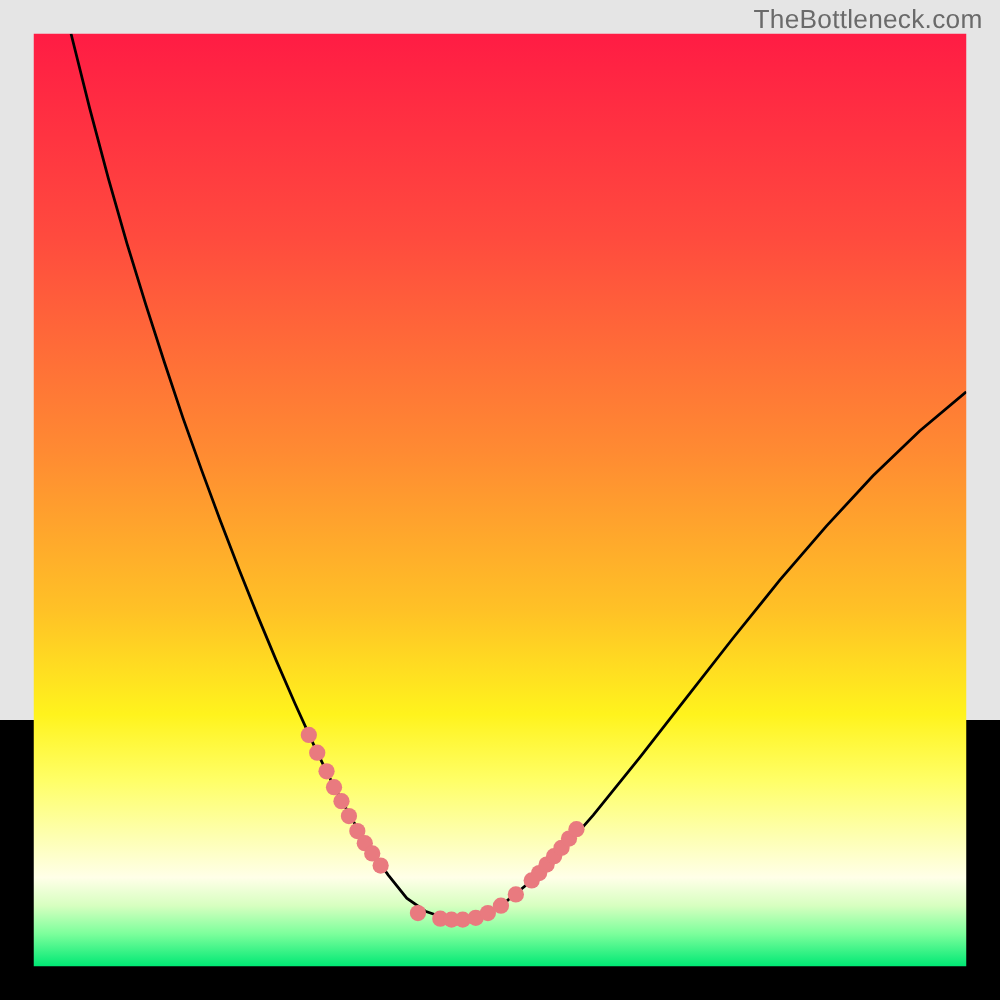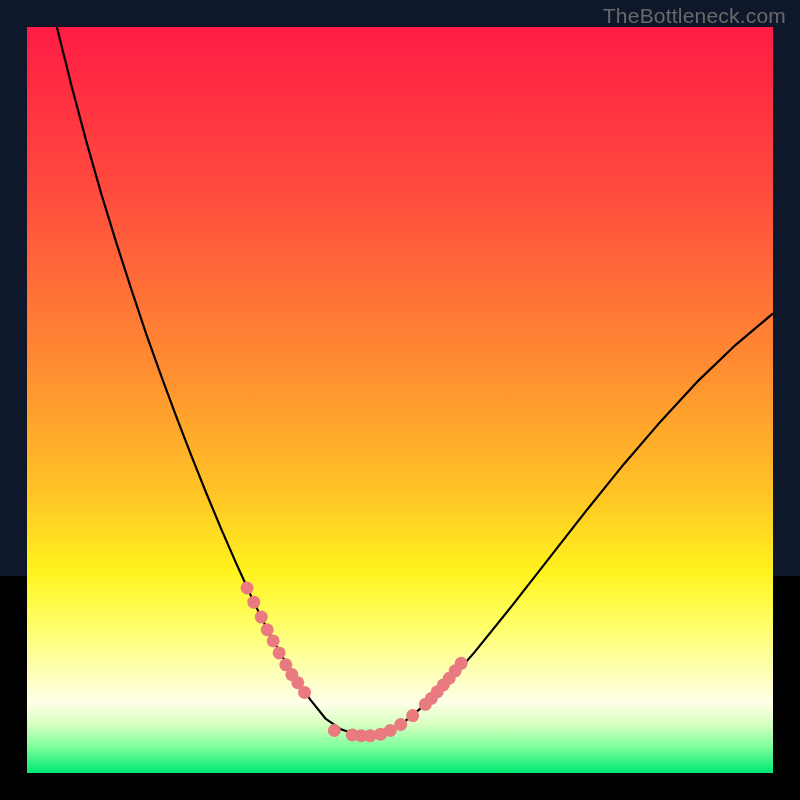--- a/index.html
+++ b/index.html
@@ -8,21 +8,21 @@
     width: 800px;
     height: 800px;
     background: #000;
     font-family: Arial, Helvetica, sans-serif;
     overflow: hidden;
   }
   .stage {
     position: relative;
     width: 800px;
     height: 576px;
-    background: #0f172a;
+    background: #e5e5e5;
   }
   .watermark {
     position: absolute;
     top: 4px;
     right: 14px;
     color: #6a6a6a;
     font-size: 21px;
     font-weight: 500;
     letter-spacing: 0.2px;
   }

